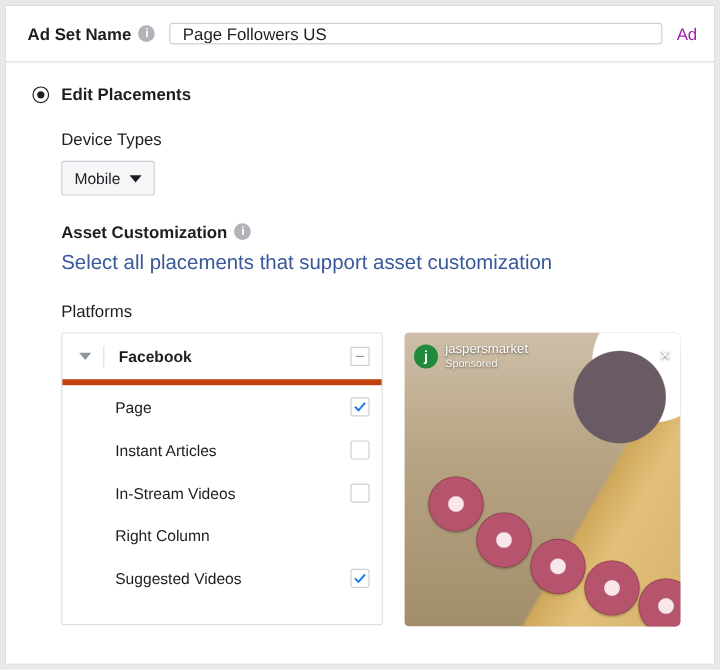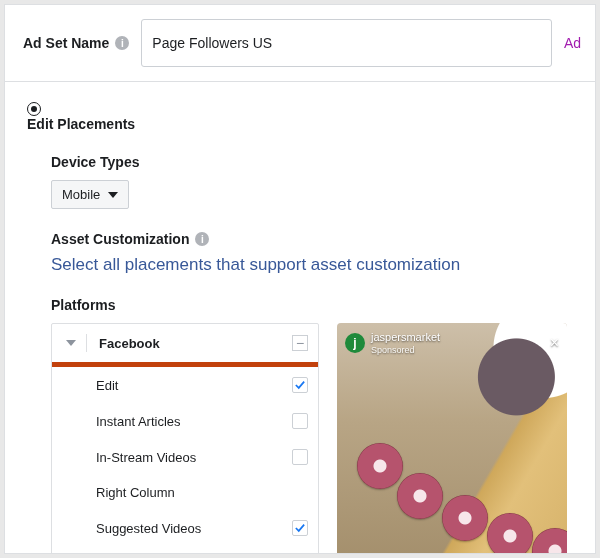--- a/index.html
+++ b/index.html
@@ -39,21 +39,21 @@
       width:14px;height:14px;
       border-radius:50%;
       background:#b0b3b8;
       color:#fff;
       font-size:10px;
       font-weight:700;
       margin-right:12px;
     }
     .adset-input{
       flex:1;
-      height:48px;
+      height:18px;
       border:1px solid #ccd0d5;
       border-radius:3px;
       padding:0 10px;
       font-size:14px;
       color:#1c1e21;
     }
     .adset-link{
       color:#a21caf;
       font-size:14px;
       margin-left:12px;
@@ -62,21 +62,20 @@
 
     
     .content{
       padding:18px 22px 0 22px;
     }
 
     .radio-row{
       display:flex;
       align-items:flex-start;
       margin-bottom:4px;
-      flex-direction:column;
     }
     .radio-outer{
       width:14px;height:14px;
       border:1px solid #1c1e21;
       border-radius:50%;
       display:flex;
       align-items:center;
       justify-content:center;
       margin-right:10px;
       margin-top:2px;
@@ -92,21 +91,21 @@
       font-size:13px;
       color:#606770;
       margin-left:24px;
       line-height:1.5;
       margin-top:4px;
     }
     .learn-link{ color:#385898; cursor:pointer; }
 
     .section-label{
       font-size:14px;
-      font-weight:700;
+      font-weight:400;
       margin:22px 0 10px 24px;
     }
 
     .device-btn{
       margin-left:24px;
       display:inline-flex;
       align-items:center;
       padding:6px 10px;
       border:1px solid #ccd0d5;
       background:#f5f6f7;
@@ -286,21 +285,21 @@
     <div class="platforms-wrap">
       <div class="platform-list">
         <div class="platform-header">
           <span class="expand-tri"></span>
           <span class="vline"></span>
           <span class="platform-name">Facebook</span>
           <span class="remove-box">−</span>
         </div>
 
         <div class="placement-item">
-          <span class="placement-label">Edit</span>
+          <span class="placement-label">Page</span>
           <span class="checkbox">
             <span class="checkmark">
                 <svg viewBox="0 0 12 12">
                   <path d="M1 6 L4.5 9.5 L11 2" stroke="#1877f2" stroke-width="2" fill="none"></path>
                 </svg>
               </span>
           </span>
         </div>
 
         <div class="placement-item">

